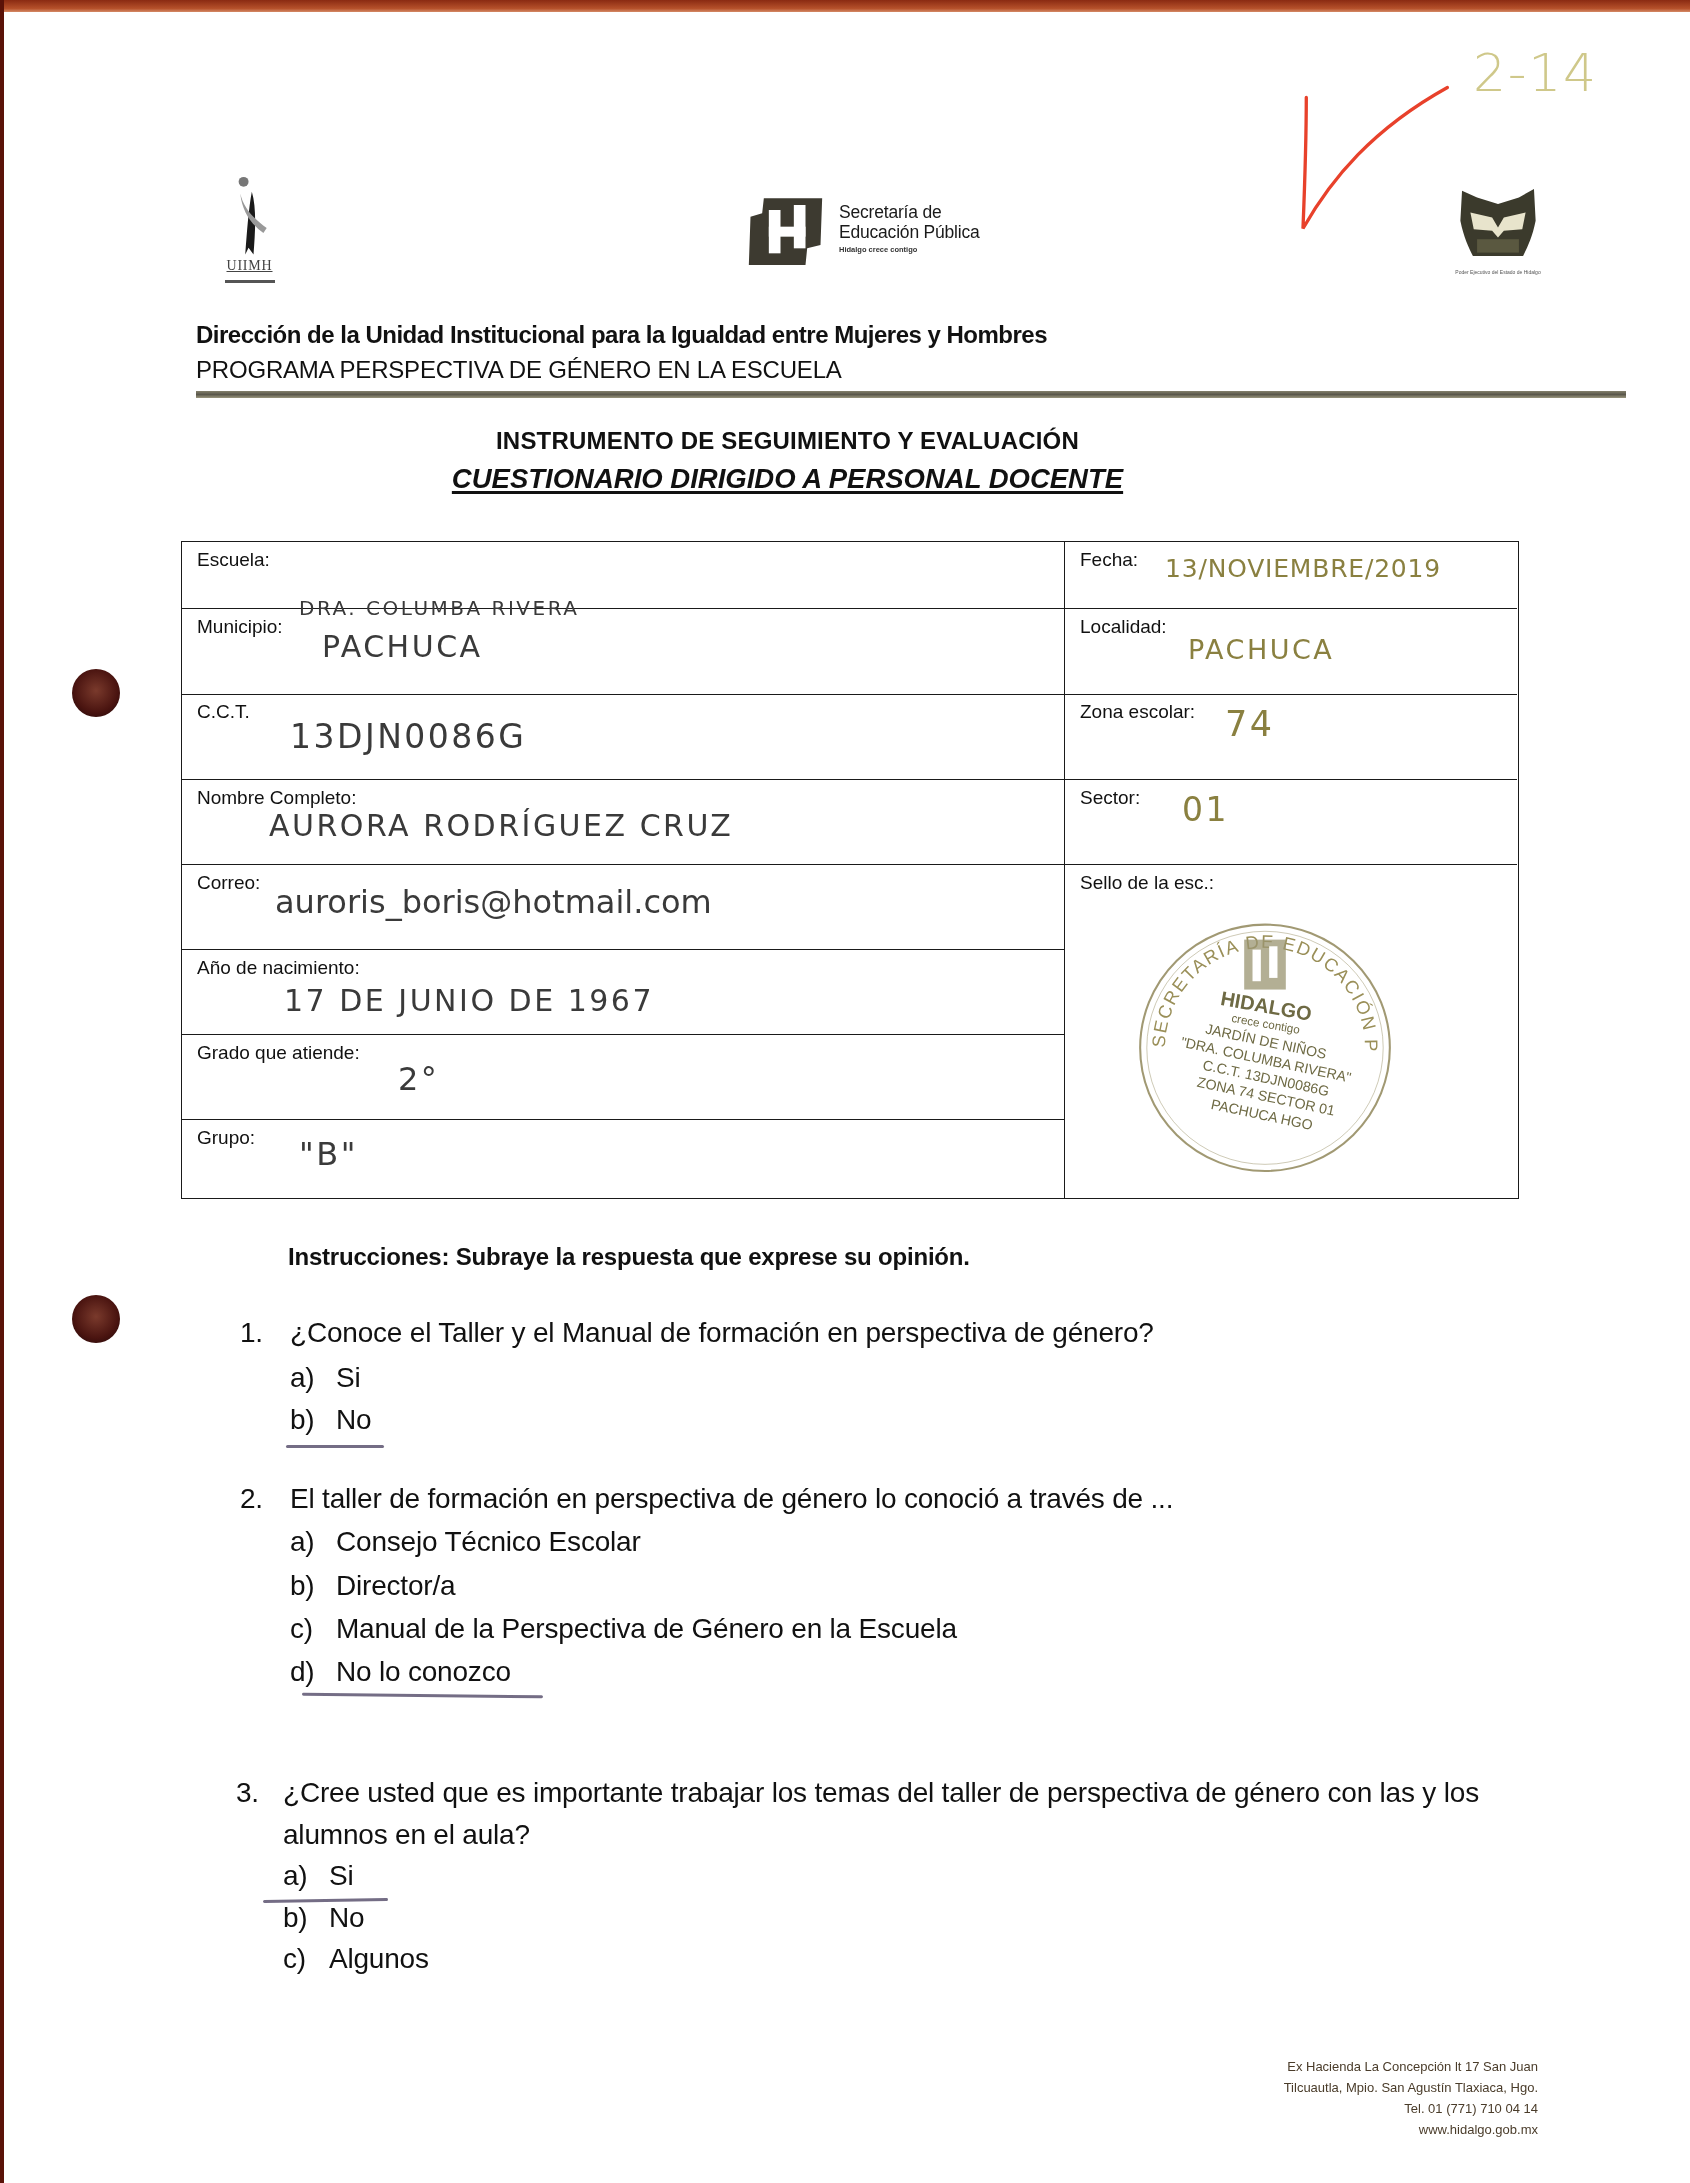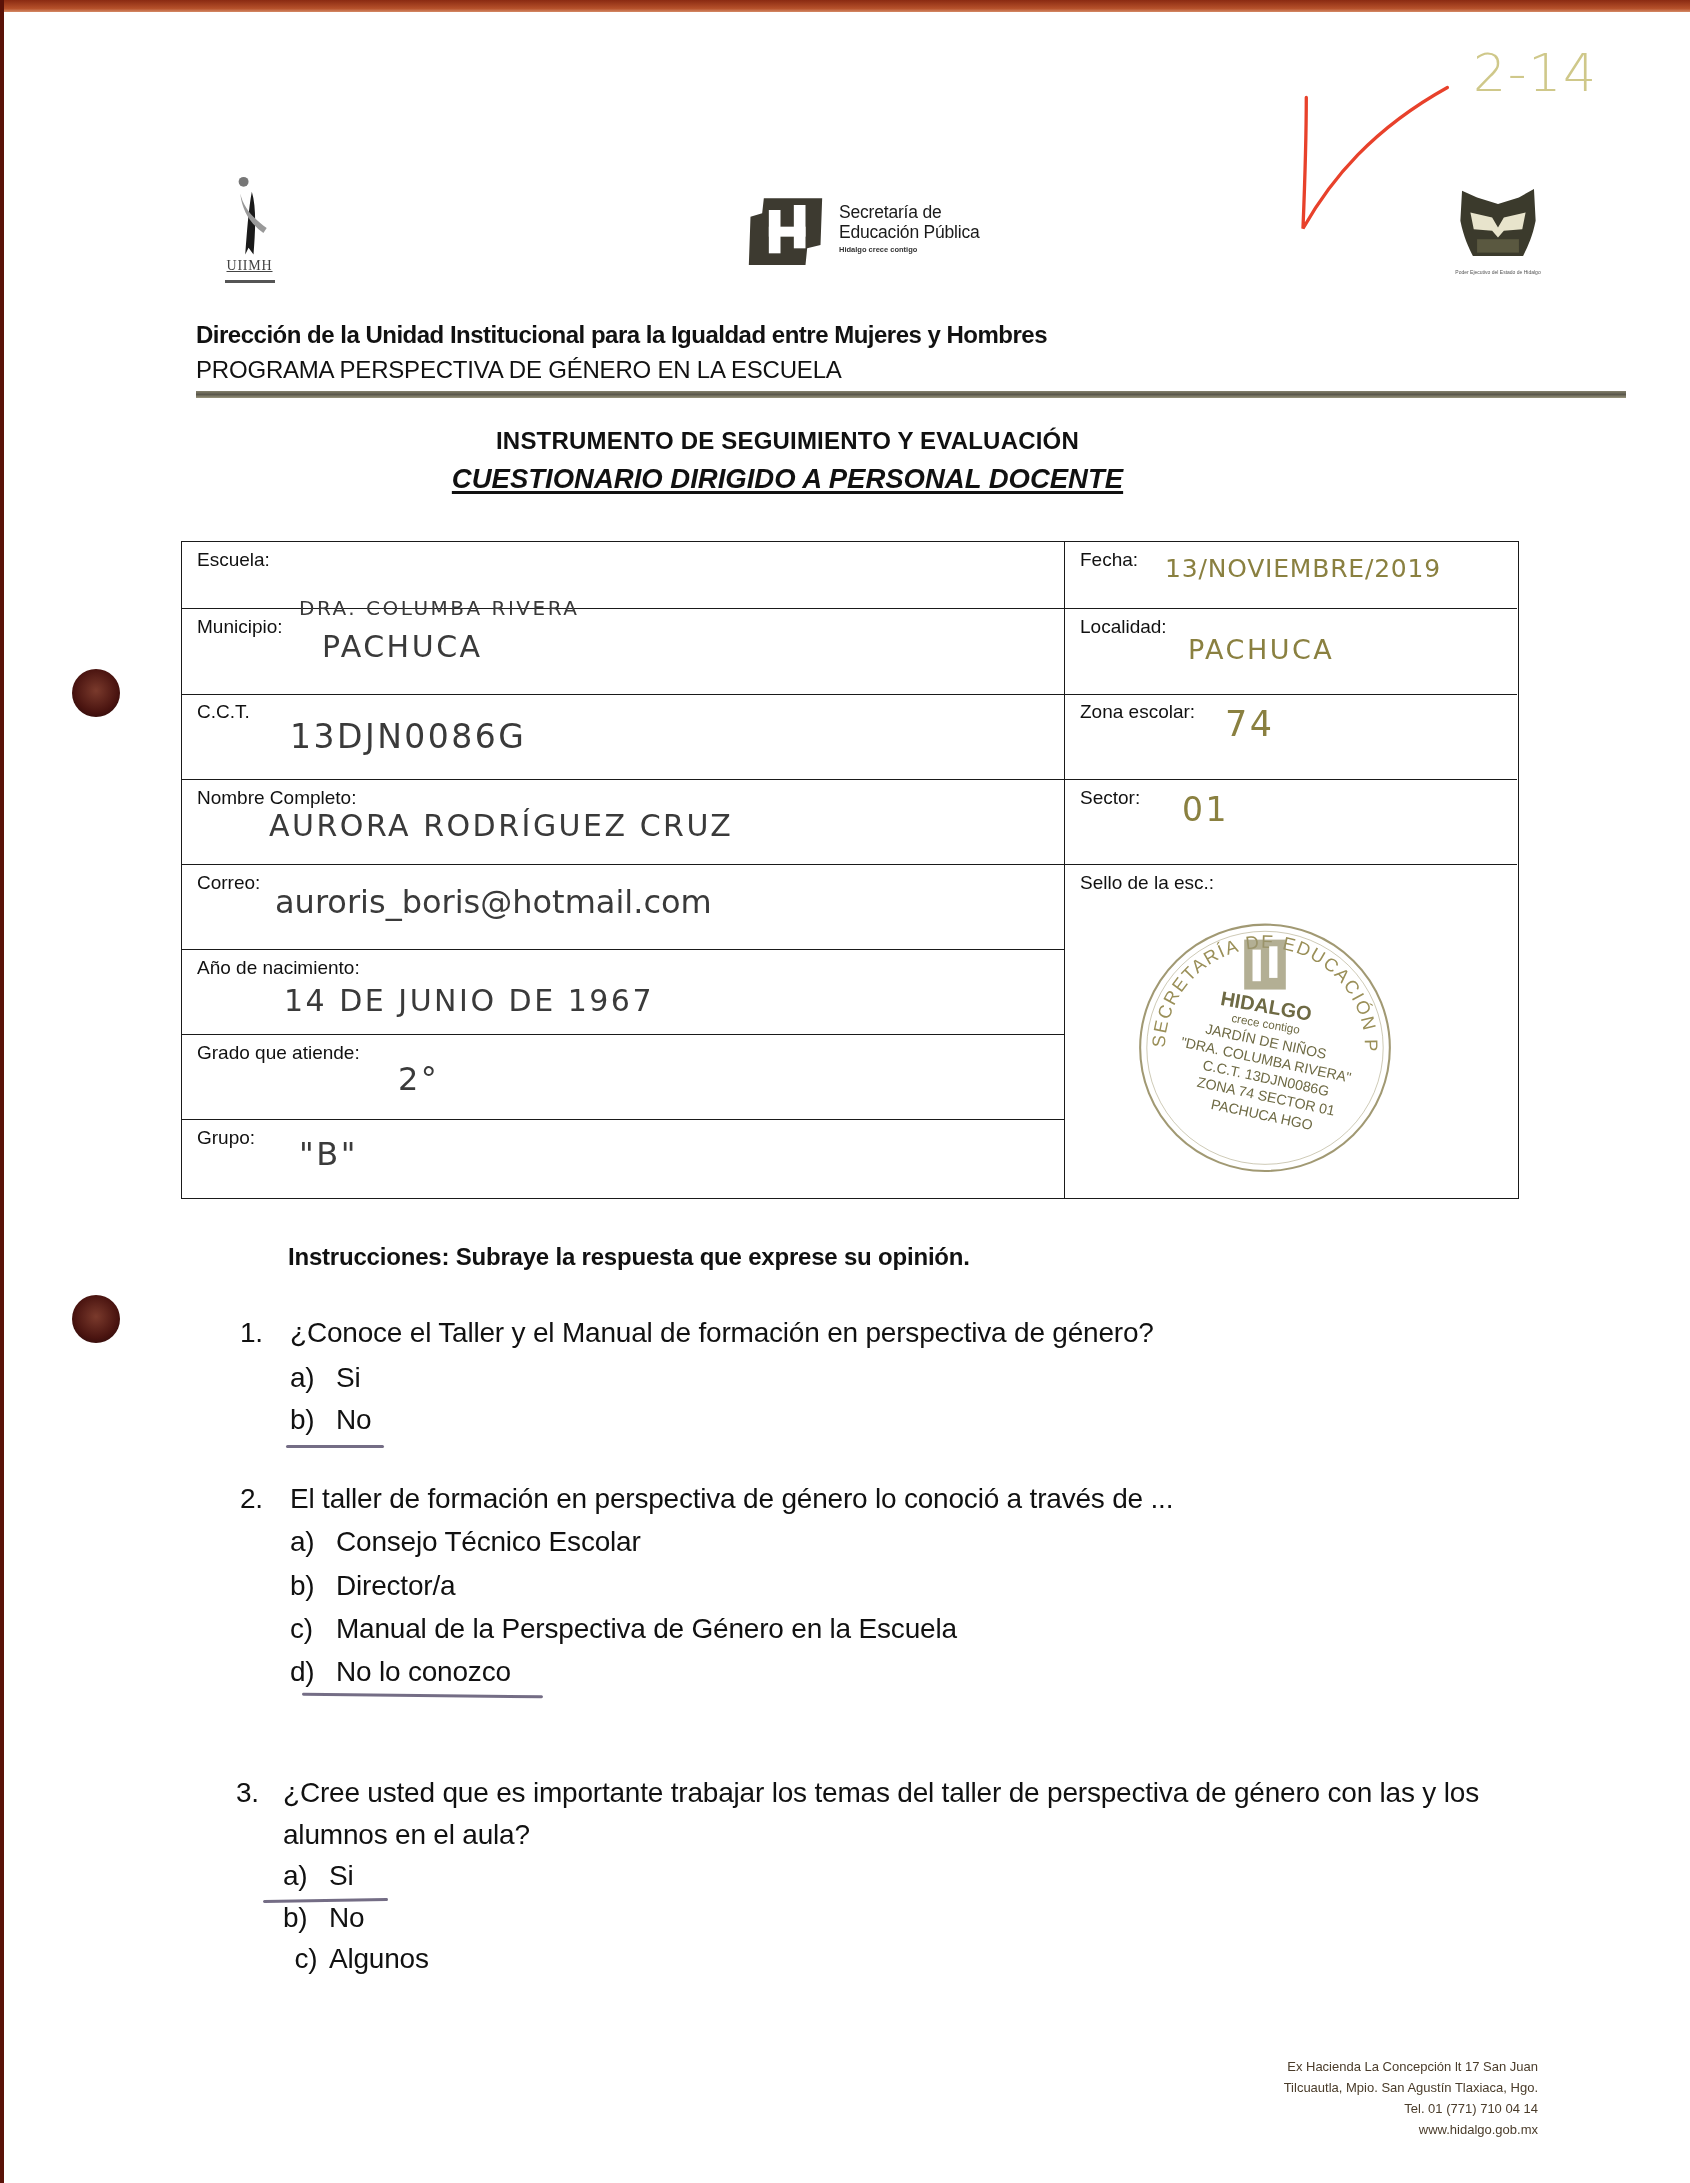--- a/index.html
+++ b/index.html
@@ -137,21 +137,21 @@
     <div class="cell" style="top:323px; height:85px;">
       <span class="cell-label">Correo:</span>
       <span class="hand" style="left:93px; top:18.3px; font-size:32px; letter-spacing:0;">auroris_boris@hotmail.com</span>
     </div>
     <div class="cell" style="top:238px; height:85px;">
       <span class="cell-label">Nombre Completo:</span>
       <span class="hand" style="left:87px; top:28px; font-size:30px;">AURORA RODRÍGUEZ CRUZ</span>
     </div>
     <div class="cell" style="top:408px; height:85px;">
       <span class="cell-label">Año de nacimiento:</span>
-      <span class="hand" style="left:102px; top:33px; font-size:30px;">14 DE JUNIO DE 1967</span>
+      <span class="hand" style="left:102px; top:33px; font-size:30px;">17 DE JUNIO DE 1967</span>
     </div>
     <div class="cell" style="top:493px; height:85px;">
       <span class="cell-label">Grado que atiende:</span>
       <span class="hand" style="left:216px; top:25px; font-size:32px;">2°</span>
     </div>
     <div class="cell last" style="top:578px; height:77px;">
       <span class="cell-label">Grupo:</span>
       <span class="hand" style="left:117px; top:15px; font-size:32px;">"B"</span>
     </div>
   </div>
@@ -219,21 +219,21 @@
   <div class="pen-underline" style="left:62px; top:211px; width:241px; transform:rotate(0.6deg);"></div>
 </div>
 
 <div class="q-block" style="left:236px; top:1777px;">
   <span class="q-num">3.</span>
   <span class="q-text" style="left:47px;">¿Cree usted que es importante trabajar los temas del taller de perspectiva de género con las y los</span>
   <span class="q-text" style="left:47px; top:42px;">alumnos en el aula?</span>
   <div class="opt" style="left:47px; top:83px;"><span class="letter">a)</span><span>Si</span></div>
   <div class="pen-underline" style="left:27px; top:122px; width:125px; transform:rotate(-1deg);"></div>
   <div class="opt" style="left:47px; top:125px;"><span class="letter">b)</span><span>No</span></div>
-  <div class="opt" style="left:47px; top:166px;text-align:center;"><span class="letter">c)</span><span>Algunos</span></div>
+  <div class="opt" style="left:47px; top:166px;"><span class="letter">c)</span><span>Algunos</span></div>
 </div>
 
 <div class="abs footer">
   <div>Ex Hacienda La Concepción lt 17 San Juan</div>
   <div>Tilcuautla, Mpio. San Agustín Tlaxiaca, Hgo.</div>
   <div>Tel. 01 (771) 710 04 14</div>
   <div>www.hidalgo.gob.mx</div>
 </div>
 
 

